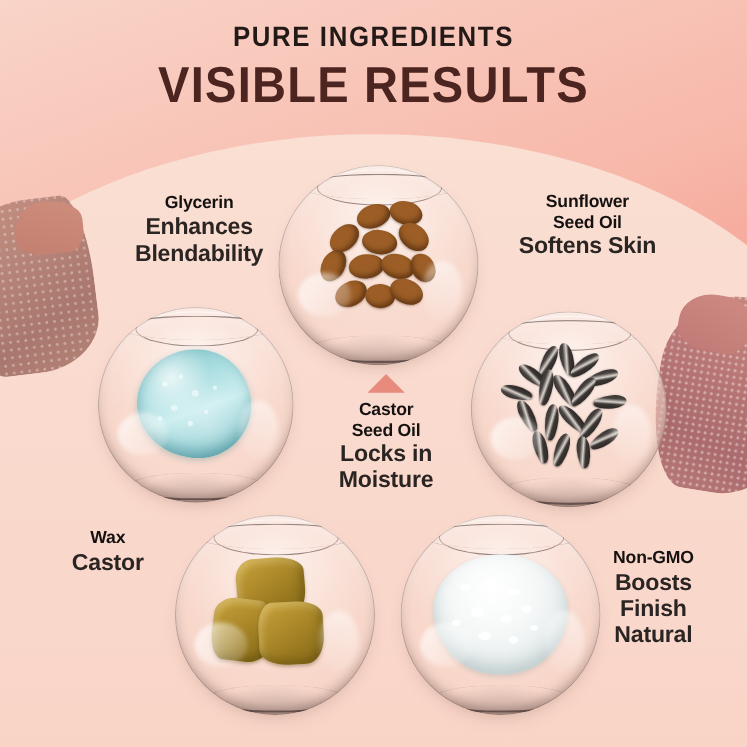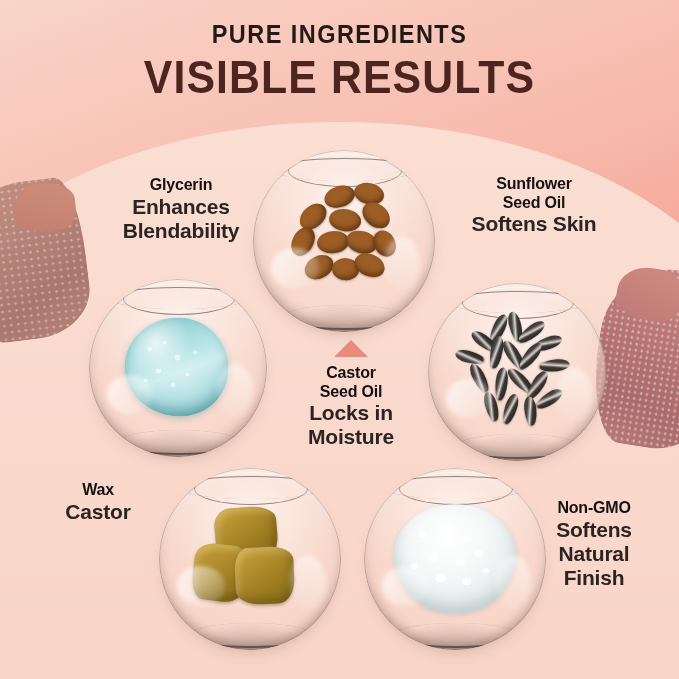--- a/index.html
+++ b/index.html
@@ -447,18 +447,18 @@
     <div class="desc">Moisture</div>
   </div>
 
   <div class="label" id="label-carnauba">
     <div class="name">Wax</div>
     <div class="desc">Castor</div>
   </div>
 
   <div class="label" id="label-nongmo">
     <div class="name">Non-GMO</div>
-    <div class="desc">Softens</div>
+    <div class="desc">Boosts</div>
+    <div class="desc">Finish</div>
     <div class="desc">Natural</div>
-    <div class="desc">Finish</div>
   </div>
 
 </div>
 
 </body></html>

